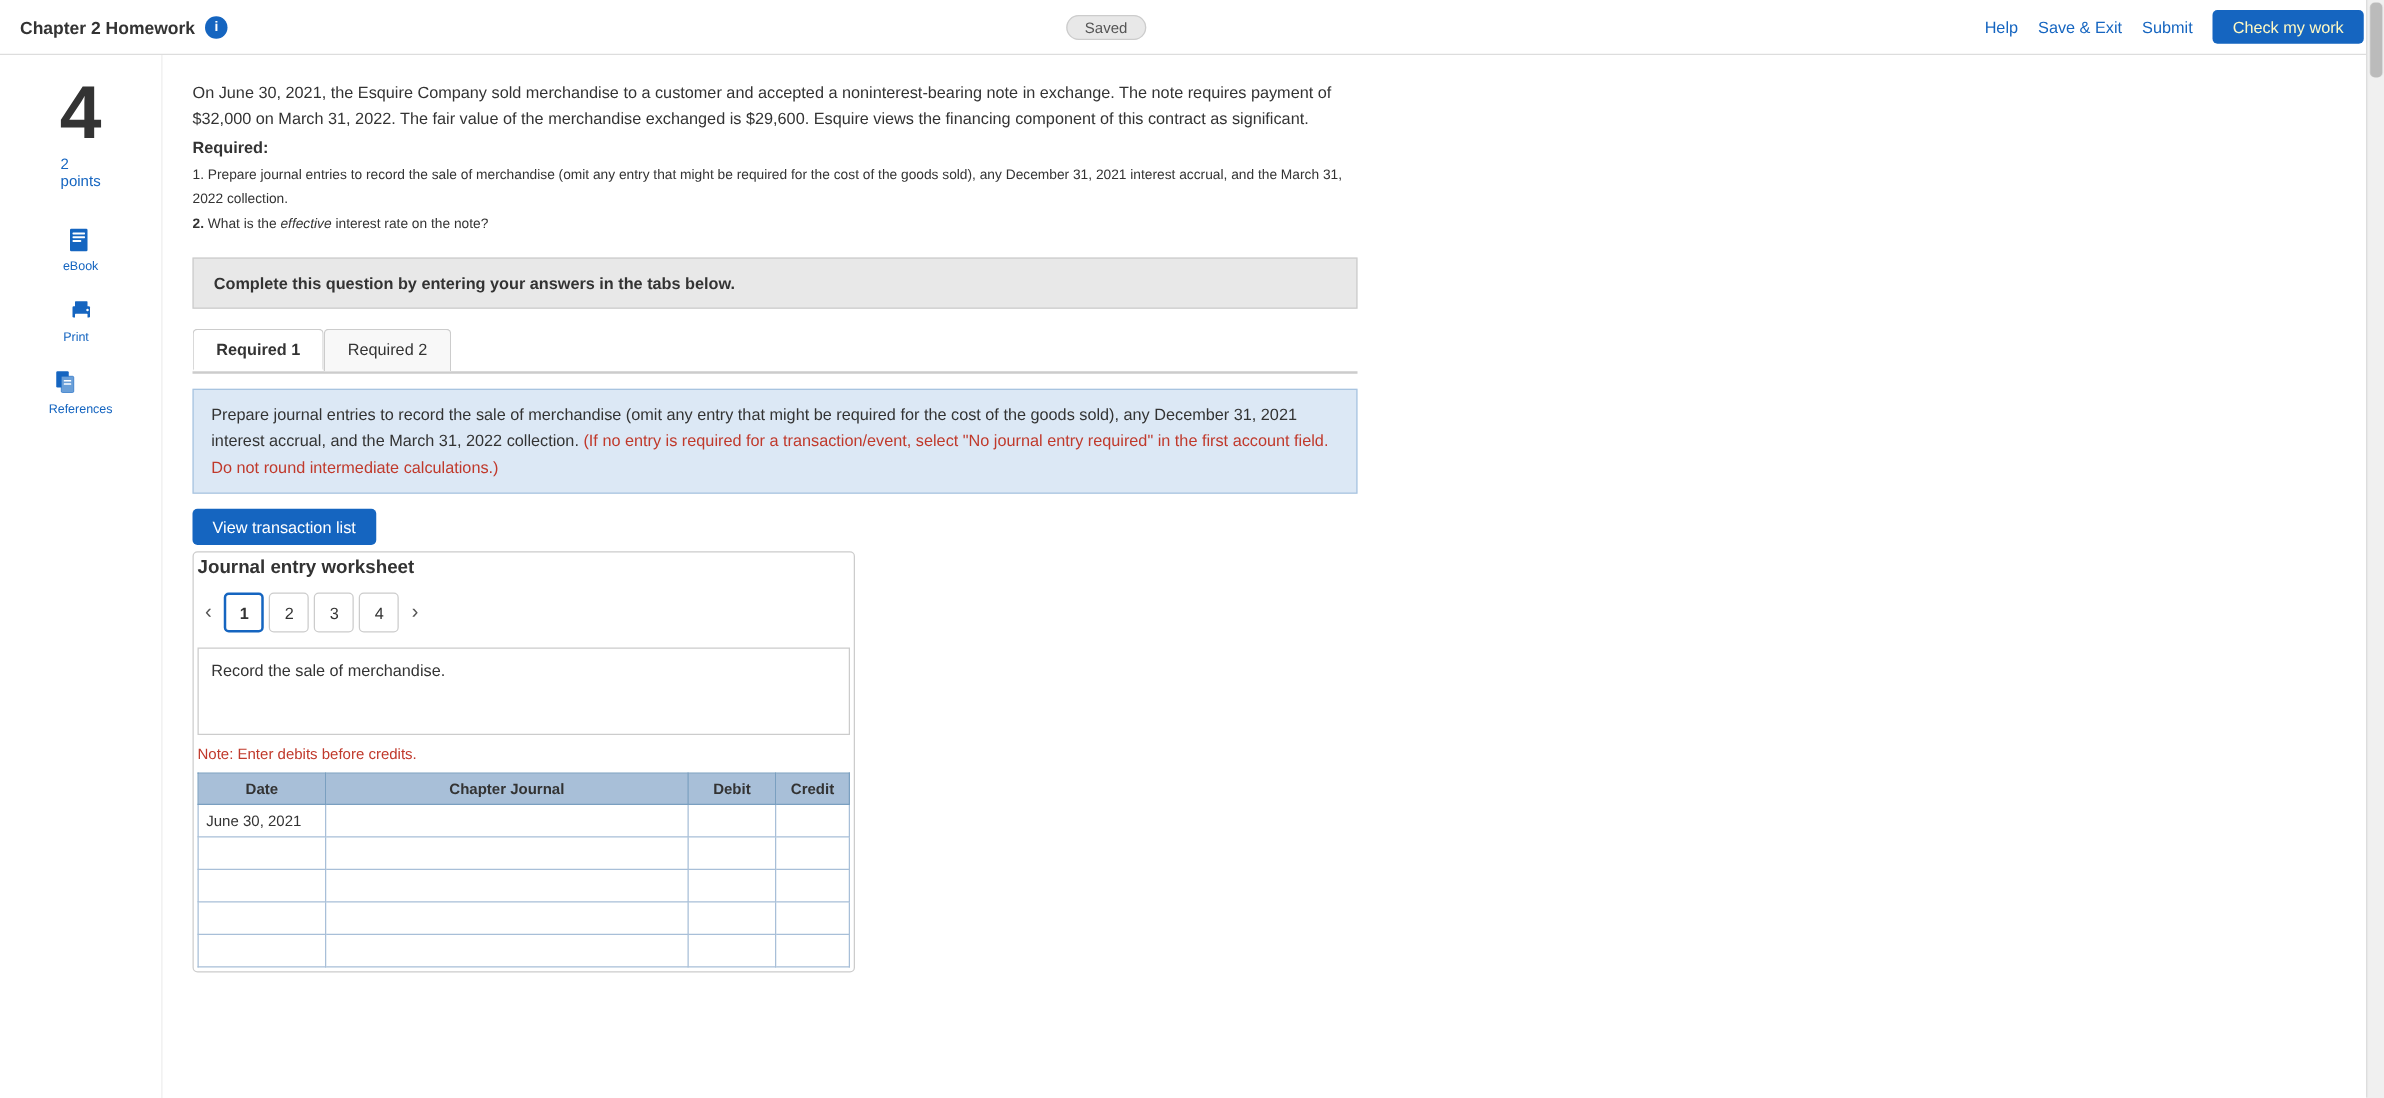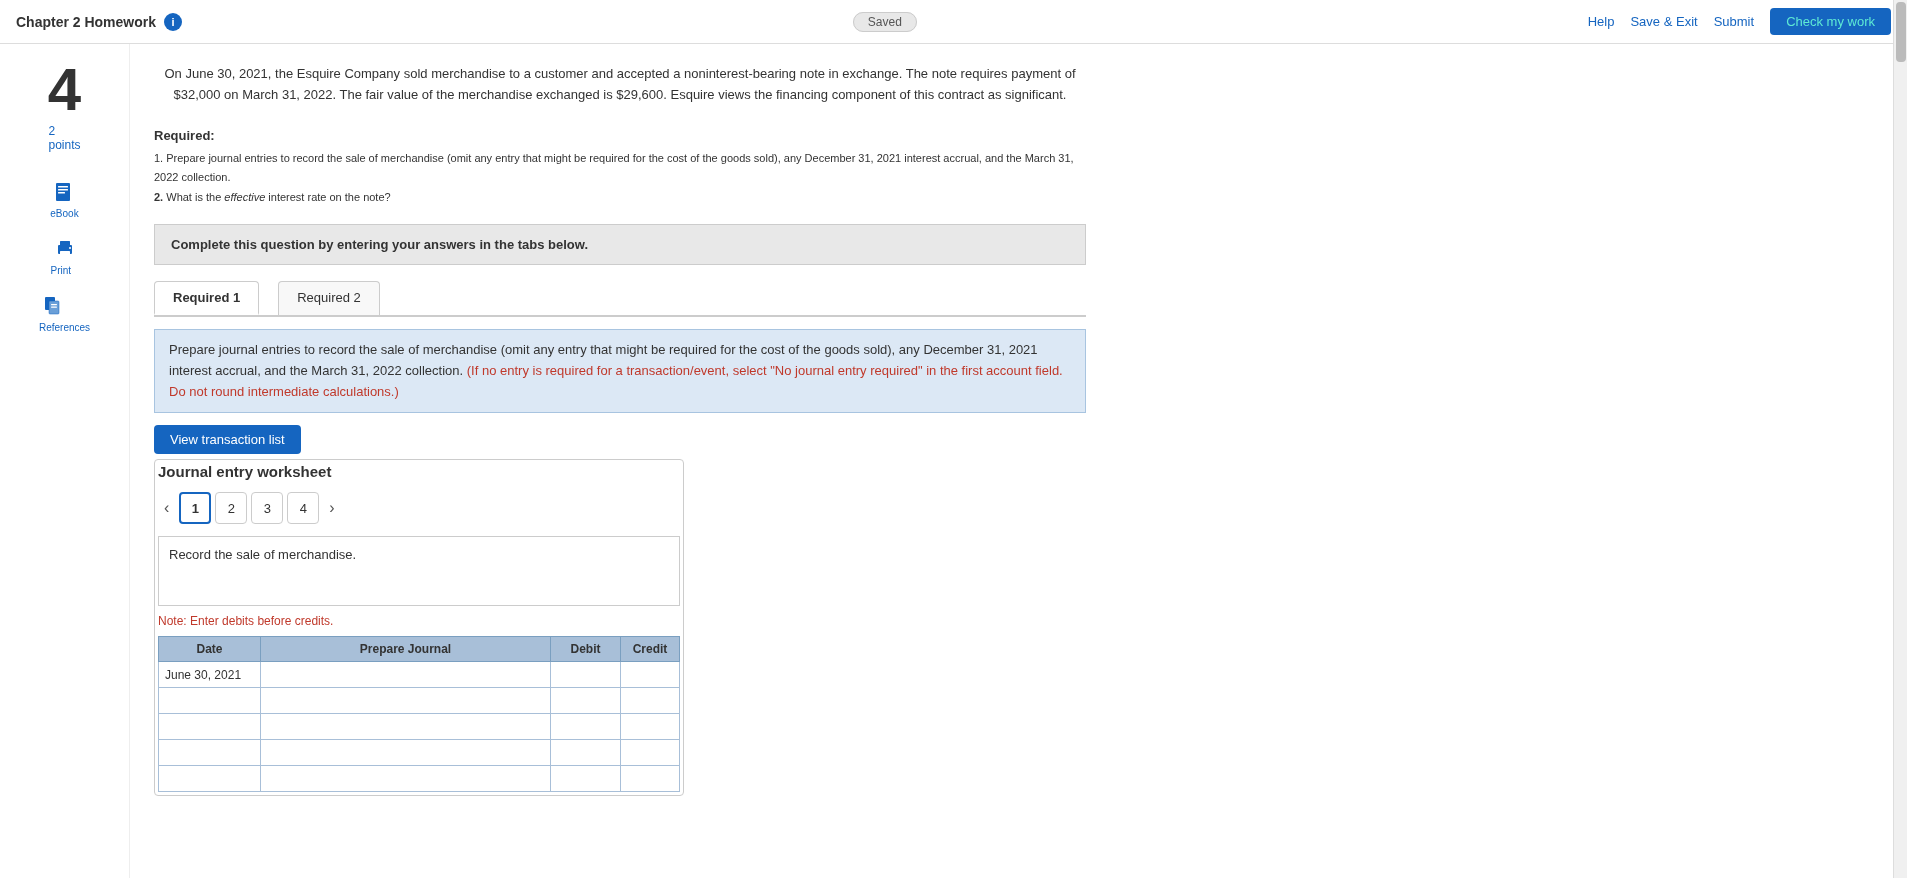--- a/index.html
+++ b/index.html
@@ -21,21 +21,21 @@
       width: 18px; height: 18px; border-radius: 50%;
       background: #1565c0; color: #fff; font-size: 11px; font-weight: bold; cursor: pointer;
     }
     .saved-badge {
       background: #e8e8e8; border: 1px solid #ccc; border-radius: 12px;
       padding: 2px 14px; font-size: 12px; color: #555;
     }
     .top-bar-right { display: flex; align-items: center; gap: 16px; }
     .top-bar-right a { color: #1565c0; font-size: 13px; text-decoration: none; cursor: pointer; }
     .btn-check-work {
-      background: #1565c0; color: #5eead4; border: none; border-radius: 4px;
+      background: #1565c0; color: #fef9c3; border: none; border-radius: 4px;
       padding: 6px 16px; font-size: 13px; cursor: pointer;
     }
 
     
     .main-layout { display: flex; min-height: calc(100vh - 40px); }
 
     
     .sidebar {
       width: 130px; padding: 16px 10px; border-right: 1px solid #eee;
       display: flex; flex-direction: column; align-items: center;
@@ -51,35 +51,35 @@
       cursor: pointer; padding: 6px 8px; gap: 2px;
       color: #1565c0; font-size: 10px;
     }
     .sidebar-btn .icon-box {
       width: 28px; height: 28px; display: flex; align-items: center; justify-content: center;
     }
 
     
     .content-area { flex: 1; padding: 20px 24px; overflow-y: auto; max-width: 980px; }
 
-    .problem-text { font-size: 13px; line-height: 1.6; margin-bottom: 22px; text-align: center; }
+    .problem-text { font-size: 13px; line-height: 1.6; margin-bottom: 4px; }
     .required-label { font-weight: bold; margin-bottom: 6px; }
     .required-list { font-size: 11px; line-height: 1.8; }
 
     
     .instruction-box {
       background: #e8e8e8; border: 1px solid #ccc;
       padding: 12px 16px; margin: 16px 0; font-size: 13px; font-weight: bold;
     }
 
     
     .tabs { display: flex; border-bottom: 2px solid #ccc; margin-bottom: 0; }
     .tab {
       padding: 8px 18px; border: 1px solid #ccc; border-bottom: none;
-      cursor: pointer; font-size: 13px; background: #f8f8f8; margin-right: 19px;
+      cursor: pointer; font-size: 13px; background: #f8f8f8; margin-right: 0;
       border-radius: 4px 4px 0 0;
     }
     .tab.active { background: #fff; border-bottom: 2px solid #fff; font-weight: bold; }
 
     
     .info-panel {
       background: #dce8f5; border: 1px solid #a8c4e0;
       padding: 10px 14px; margin: 12px 0; font-size: 13px; line-height: 1.6;
     }
     .info-panel .red-text { color: #c0392b; }
@@ -262,21 +262,21 @@
 
       <div class="note-area">
         <span>Record the sale of merchandise.</span>
       </div>
       <div class="note-red">Note: Enter debits before credits.</div>
 
       <table class="journal-table">
         <thead>
           <tr>
             <th class="col-date">Date</th>
-            <th class="col-journal">Prepare Journal</th>
+            <th class="col-journal">Chapter Journal</th>
             <th class="col-debit">Debit</th>
             <th class="col-credit">Credit</th>
           </tr>
         </thead>
         <tbody>
           <tr>
             <td class="col-date">
               <span>June 30, 2021</span>
             </td>
             <td class="col-journal">

